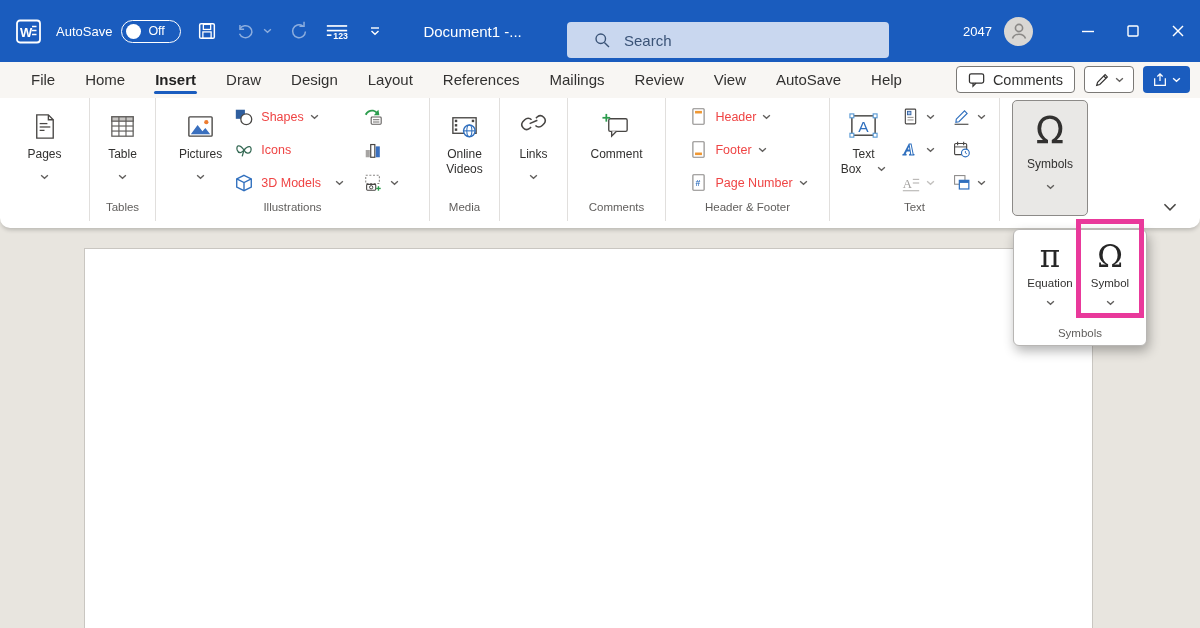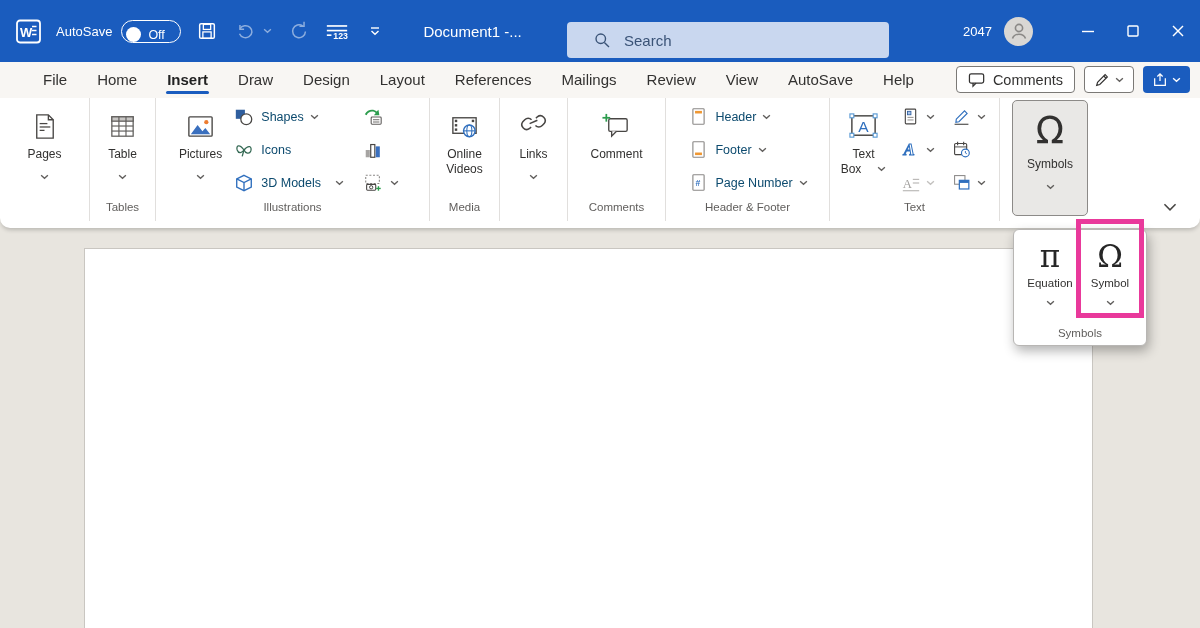--- a/index.html
+++ b/index.html
@@ -5,56 +5,56 @@
   * { margin:0; padding:0; box-sizing:border-box; }
   html,body { width:1200px; height:628px; overflow:hidden; }
   body { font-family:"Liberation Sans", sans-serif; position:relative; background:#e8e5df; }
   .screen { position:absolute; inset:0; width:1200px; height:628px; }
 
   
   .titlebar { position:absolute; left:0; top:0; width:1200px; height:62px; background:#1a5cbe; display:flex; align-items:center; color:#fff; }
   .tb-left { display:flex; align-items:center; gap:14px; padding-left:15px; }
   .word-logo { width:27px; height:27px; display:inline-flex; }
   .autosave { display:flex; align-items:center; gap:9px; font-size:13px; }
-  .as-pill { width:60px; height:23px; border:1.6px solid #fff; border-radius:12px; display:flex; align-items:flex-end; gap:7px; padding:0 4px; cursor:pointer; }
+  .as-pill { width:60px; height:23px; border:1.6px solid #fff; border-radius:12px; display:flex; align-items:center; gap:7px; padding:6px 4px; cursor:pointer; }
   .as-knob { width:15px; height:15px; background:#fff; border-radius:50%; }
   .as-state { font-size:12.5px; }
   .tb-icon { width:24px; height:24px; display:inline-flex; align-items:center; justify-content:center; cursor:pointer; }
   .dim { opacity:.5; }
   .doc-title { font-size:15px; margin-left:22px; white-space:nowrap; }
   .search-box { position:absolute; left:567px; top:22px; width:322px; height:36px; background:#c9d7ef; border-radius:4px; display:flex; align-items:center; gap:12px; padding-left:26px; color:#3a5377; cursor:text; }
   .search-box span { font-size:15px; }
   .tb-right { position:absolute; right:0; top:0; height:62px; display:flex; align-items:center; }
   .acct-id { font-size:13px; margin-right:12px; }
   .avatar { width:29px; height:29px; border-radius:50%; background:#d9d7d4; display:inline-flex; align-items:center; justify-content:center; margin-right:32px; cursor:pointer; }
   .winbtn { width:45px; height:62px; display:inline-flex; align-items:center; justify-content:center; cursor:pointer; }
 
   
   .tabrow { position:absolute; left:0; top:62px; width:1200px; height:36px; background:#f8f6f3; display:flex; align-items:center; }
-  .tabs { display:flex; align-items:center; padding-left:28px; }
+  .tabs { display:flex; align-items:center; padding-left:16px; }
   .tab { font-size:15px; color:#323130; padding:7px 15px 9px 15px; position:relative; cursor:pointer; white-space:nowrap; }
   .tab.active { font-weight:700; color:#222; }
   .tab.active::after { content:""; position:absolute; left:14px; right:14px; bottom:3px; height:3px; background:#1a5cbe; border-radius:2px; }
   .tabrow-right { position:absolute; right:10px; top:66px; display:flex; align-items:center; gap:9px; }
   .comments-btn { display:flex; align-items:center; gap:7px; border:1px solid #7b7976; border-radius:4px; background:#fff; height:27px; padding:0 11px; font-size:14.5px; color:#323130; cursor:pointer; }
   .mode-btn { display:flex; align-items:center; gap:5px; border:1px solid #7b7976; border-radius:4px; background:#fff; height:27px; padding:0 9px; cursor:pointer; }
   .share-btn { display:flex; align-items:center; gap:4px; border-radius:4px; background:#1a5cbe; height:27px; padding:0 9px; cursor:pointer; }
 
   
   .ribbon { position:absolute; left:0; top:98px; width:1200px; height:130px; background:#fff; border-radius:0 0 10px 10px; box-shadow:0 3px 4px -1px rgba(0,0,0,.2); display:flex; z-index:10; }
   .rgroup { display:flex; flex-direction:column; height:123px; }
   .rgroup.sep { border-right:1px solid #e1dfdd; }
   .g-content { flex:1; display:flex; align-items:center; justify-content:center; }
   .g-label { text-align:center; font-size:11.5px; color:#605e5c; padding-bottom:5px; height:20px; }
   .bigbtn { display:flex; flex-direction:column; align-items:center; justify-content:flex-start; padding-top:6px; height:100px; cursor:pointer; border-radius:4px; }
   .big-ic { height:36px; display:flex; align-items:flex-end; justify-content:center; margin-bottom:5px; }
   .big-label { font-size:12px; color:#323130; line-height:15px; text-align:center; white-space:nowrap; }
   .big-chev { margin-top:4px; }
   .stackcol { display:flex; flex-direction:column; justify-content:center; }
-  .stackbtn { display:flex; align-items:center; gap:6px; height:33px; padding:0 7px; cursor:pointer; border-radius:3px; font-size:12.5px; color:#0c4a6e; white-space:nowrap; }
+  .stackbtn { display:flex; align-items:center; gap:6px; height:33px; padding:0 7px; cursor:pointer; border-radius:3px; font-size:12.5px; color:#ef4444; white-space:nowrap; }
   .sm-ic { width:22px; height:22px; display:inline-flex; align-items:center; justify-content:center; }
   .symbols-big { background:#e9e8e6; border:1px solid #8c8a88; border-radius:5px; width:76px; height:116px; margin-top:2px; display:flex; flex-direction:column; align-items:center; padding-top:10px; cursor:pointer; }
   .omega-big { font-size:37px; line-height:40px; color:#323130; font-family:"DejaVu Sans", sans-serif; }
   .collapse-chev { position:absolute; right:22px; top:100px; cursor:pointer; }
 
   
   .docarea { position:absolute; left:0; top:228px; width:1200px; height:400px; background:#e8e5df; }
   .page { position:absolute; left:84px; top:20px; width:1009px; height:380px; background:#fff; border:1px solid #c9c6c1; border-bottom:none; }
 
   

